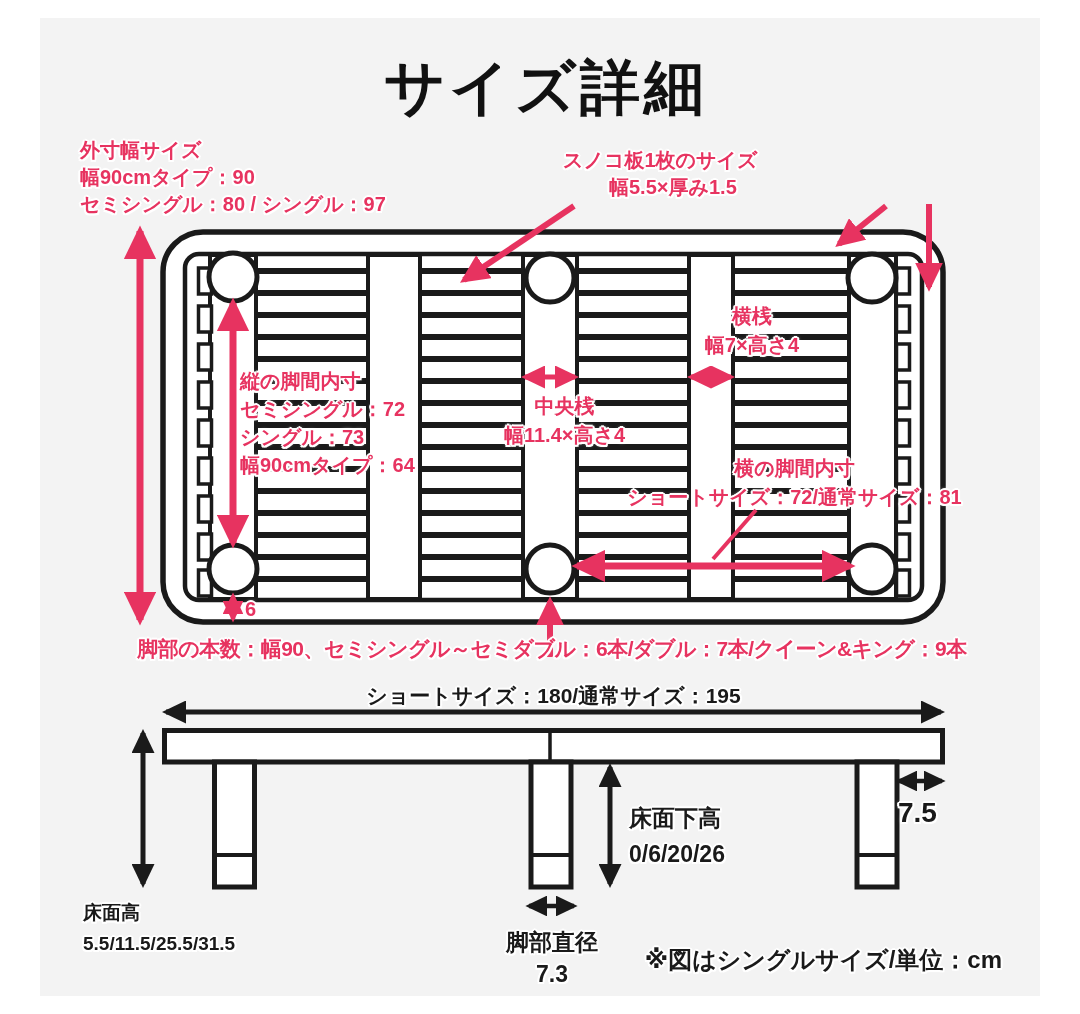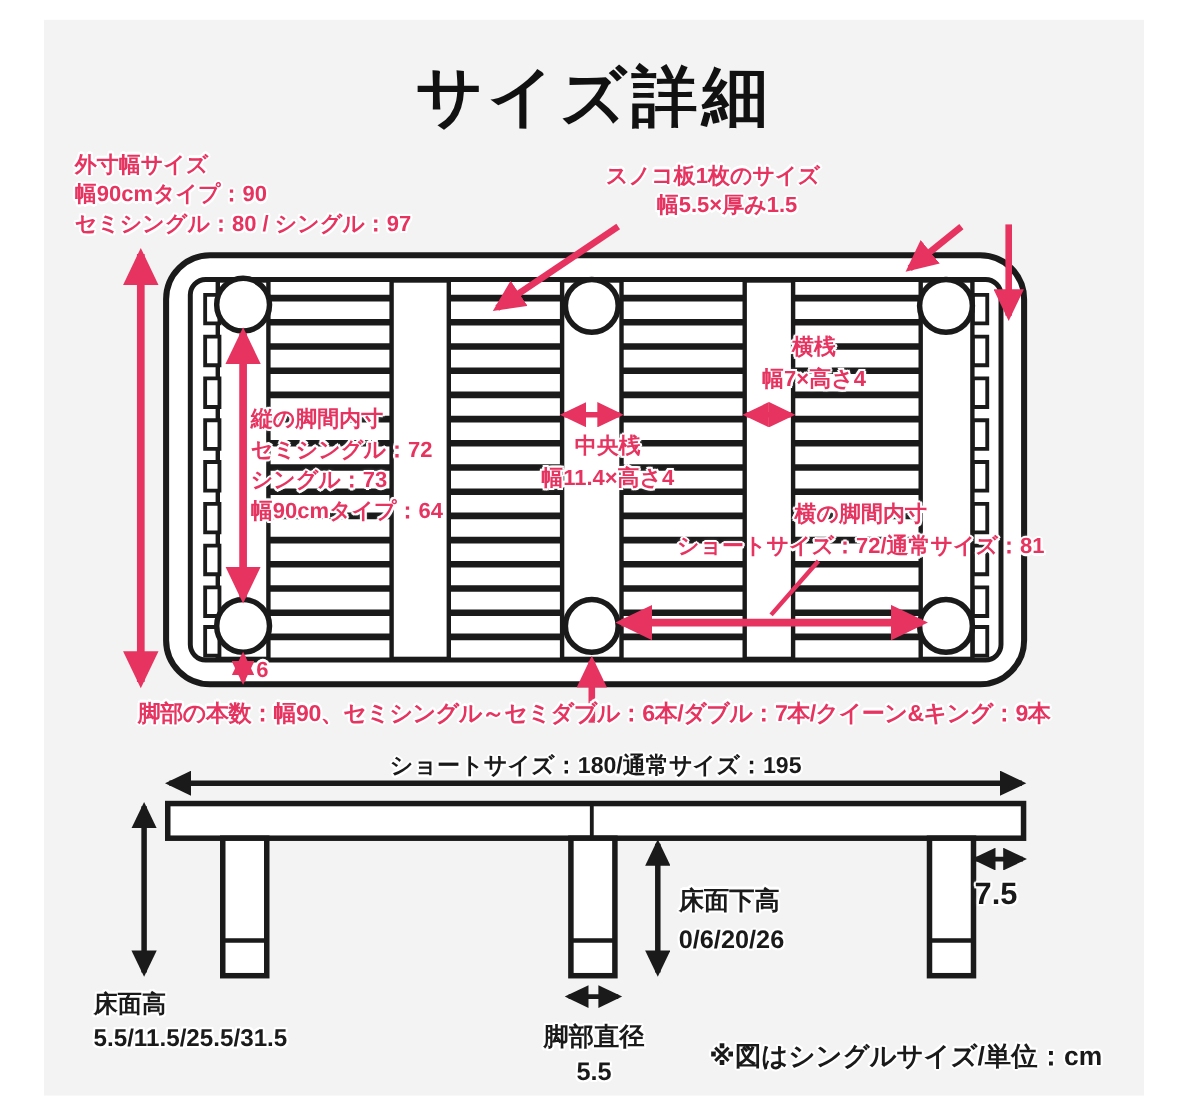--- a/index.html
+++ b/index.html
@@ -1,21 +1,21 @@
 <!DOCTYPE html>
 <html style="--accent: #e73360; --ink: #1a1a1a; --panel: #f3f3f3;"><head>
 <meta charset="utf-8">
 <style>
   :root { --accent:#e73360; --ink:#1a1a1a; --panel:#f3f3f3; }
   html,body { margin:0; padding:0; background:#fff; }
   body { width:1080px; height:1014px; position:relative; overflow:hidden;
          font-family:"Liberation Sans","DejaVu Sans",sans-serif; }
   .panel { position:absolute; left:40px; right:40px; top:18px; bottom:18px;
            background:var(--panel); }
-  .stage { position:absolute; inset:0; }
+  .stage { position:absolute; inset:0;margin-left:12px; }
   svg.draw { position:absolute; left:0; top:0; }
   .lbl { position:absolute; font-weight:700; white-space:nowrap; z-index:5;
          text-shadow:2px 0 0 #fff,-2px 0 0 #fff,0 2px 0 #fff,0 -2px 0 #fff,
                      1.5px 1.5px 0 #fff,-1.5px 1.5px 0 #fff,
                      1.5px -1.5px 0 #fff,-1.5px -1.5px 0 #fff,
                      0 0 4px #fff; }
   .pink { color:var(--accent); font-size:20px; line-height:27px; }
   .ink  { color:var(--ink); }
   .title { position:absolute; left:0; width:100%; top:48px; text-align:center;
            font-size:60px; font-weight:800; letter-spacing:4px; color:#111; z-index:4; }
@@ -141,32 +141,32 @@
     <div>横の脚間内寸</div>
     <div>ショートサイズ：72/通常サイズ：81</div>
   </div>
 
   <div class="lbl pink" style="left:233px; top:596px">6</div>
 
   <div class="lbl pink ctr" style="left:40px; top:635px; width:1000px; font-size:21px; letter-spacing:-0.5px">脚部の本数：幅90、セミシングル～セミダブル：6本/ダブル：7本/クイーン&amp;キング：9本</div>
 
   <div class="lbl ink ctr" style="left:152px; top:682px; width:779px; font-size:21px">ショートサイズ：180/通常サイズ：195</div>
 
-  <div class="lbl ink" style="left:85px; top:897px; font-size:22px; line-height:31px">
+  <div class="lbl ink" style="left:71px; top:897px; font-size:19px; line-height:31px">
     <div>床面高</div>
     <div>5.5/11.5/25.5/31.5</div>
   </div>
 
   <div class="lbl ink" style="left:617px; top:800px; font-size:23px; line-height:36px">
     <div>床面下高</div>
     <div>0/6/20/26</div>
   </div>
 
   <div class="lbl ink" style="left:886px; top:797px; font-size:28px">7.5</div>
 
   <div class="lbl ink ctr" style="left:478px; top:926px; width:124px; font-size:23px; line-height:32px">
     <div>脚部直径</div>
-    <div>5.5</div>
+    <div>7.3</div>
   </div>
 
   <div class="lbl ink" style="right:78px; top:944px; font-size:24px">※図はシングルサイズ/単位：cm</div>
 
 </div>
 
 </body></html>

